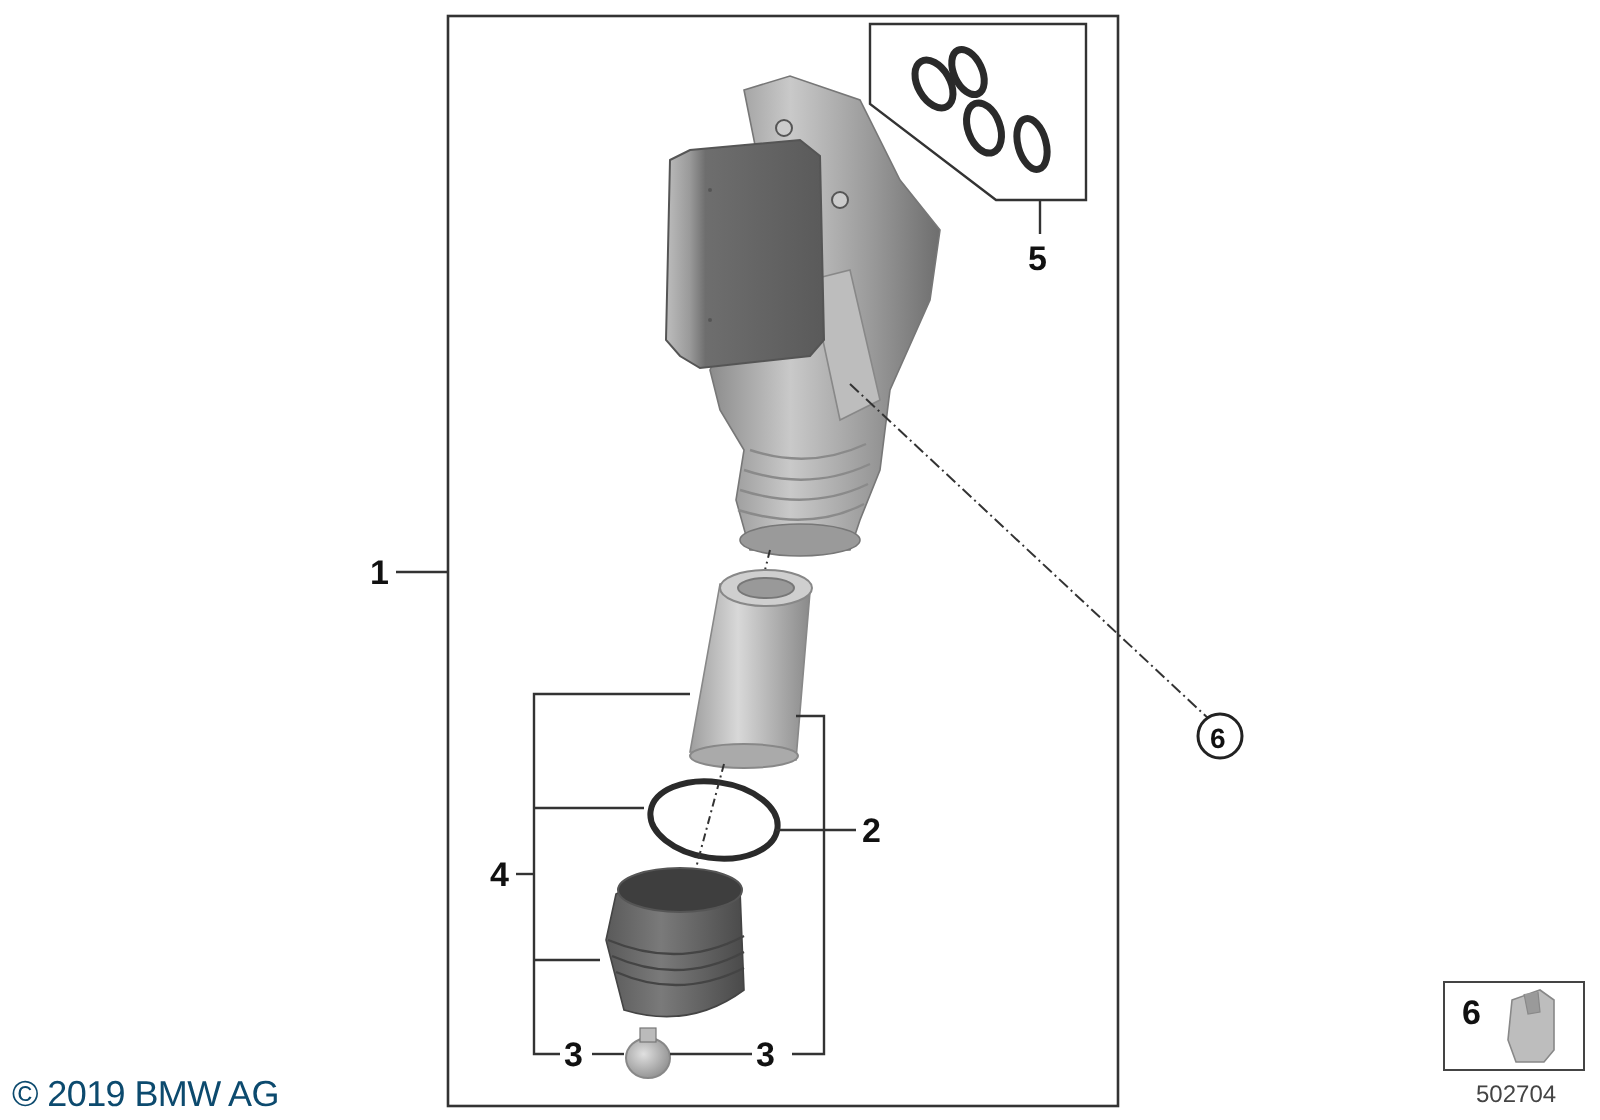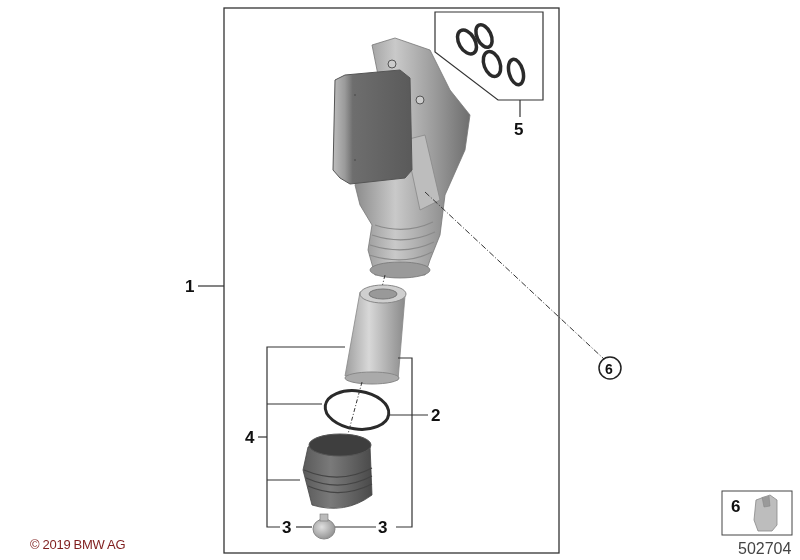--- a/index.html
+++ b/index.html
@@ -1,20 +1,20 @@
 <!DOCTYPE html>
 <html><head>
 <meta charset="utf-8">
 <style>
   html, body { margin: 0; padding: 0; background: #ffffff; }
   body { width: 800px; height: 560px; position: relative; overflow: hidden; font-family: "Liberation Sans", sans-serif; }
   svg { position: absolute; left: 0; top: 0; }
   .callout { font-family: "Liberation Sans", sans-serif; font-weight: bold; font-size: 17px; fill: #111; }
-  .copyright { position: absolute; left: 6px; top: 537px; font-size: 13px; color: #7f1d1d; letter-spacing: -0.3px; margin-left: 24px; }
-  .imgno { position: absolute; left: 738px; top: 540px; font-size: 16px; color: #444; }
+  .copyright { position: absolute; left: 6px; top: 537px; font-size: 18px; color: #0c4a6e; letter-spacing: -0.3px; }
+  .imgno { position: absolute; left: 738px; top: 540px; font-size: 12px; color: #444; }
 </style>
 </head>
 <body>
 
 <svg width="800" height="560" viewBox="0 0 800 560">
   <defs>
     <linearGradient id="gMetal" x1="0" x2="1" y1="0" y2="0">
       <stop offset="0" stop-color="#8c8c8c"></stop>
       <stop offset="0.35" stop-color="#c9c9c9"></stop>
       <stop offset="0.7" stop-color="#9a9a9a"></stop>

